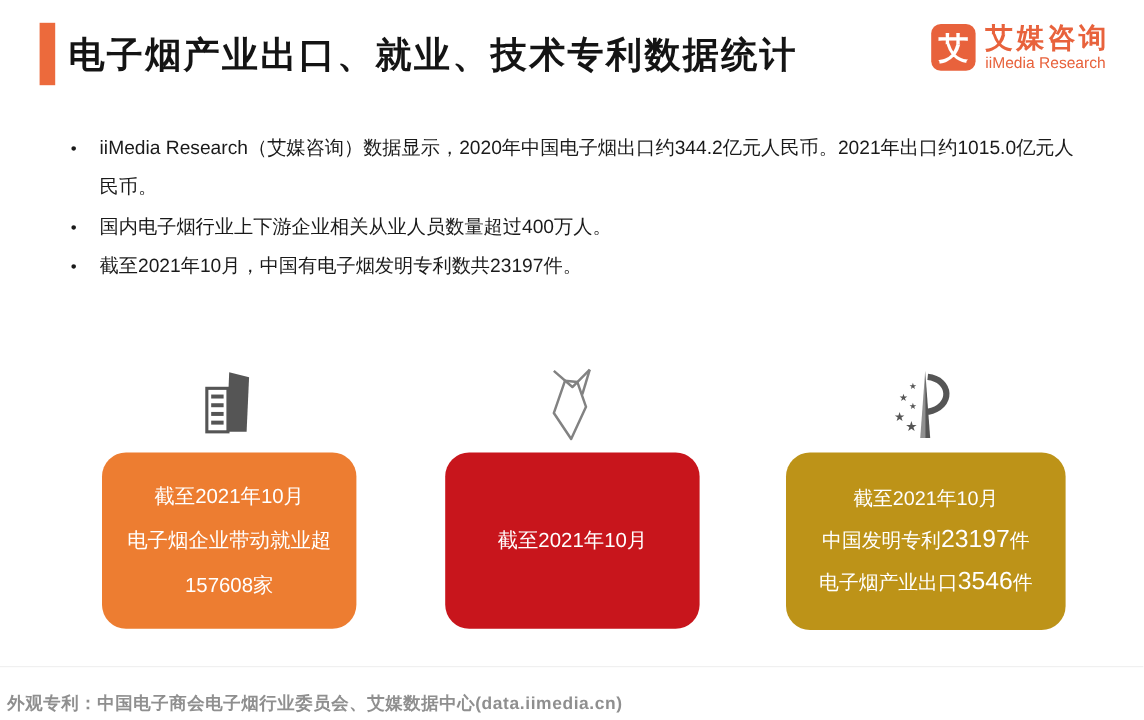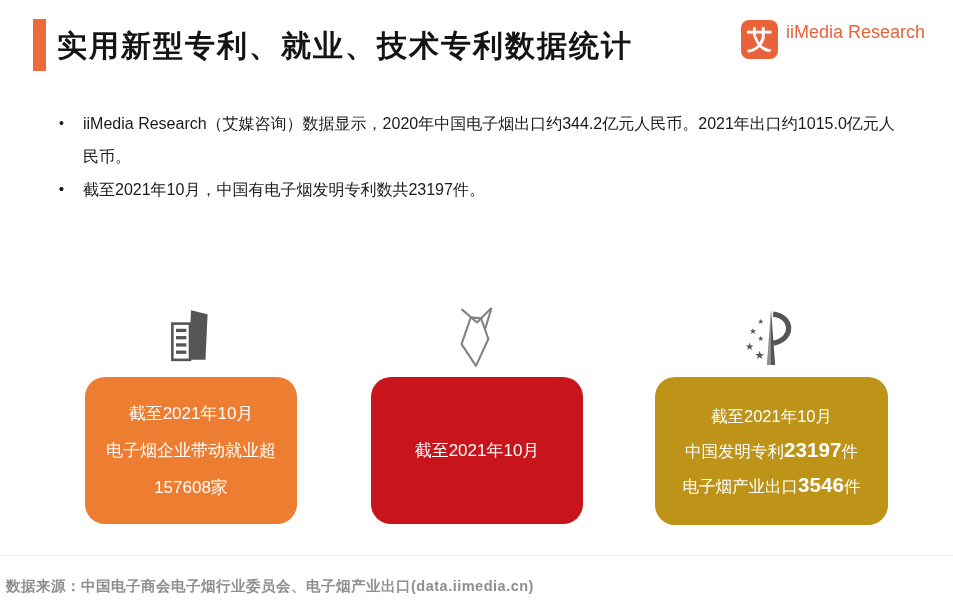--- a/index.html
+++ b/index.html
@@ -23,21 +23,21 @@
   }
   .logo { position:absolute; right:28px; top:20px; display:flex; align-items:flex-start; }
   .logo-mark {
     width:37px; height:39px; border-radius:8px; background:#E8623C;
     color:#ffffff; font-size:25px; font-weight:bold;
     display:flex; align-items:center; justify-content:center;
     margin-right:8px;
   }
   .logo-text { display:flex; flex-direction:column; line-height:1; }
   .logo-cn { color:#E8623C; font-size:23px; font-weight:bold; letter-spacing:3px; }
-  .logo-en { color:#E8623C; font-size:18px; margin-top:3px; }
+  .logo-en { color:#E8623C; font-size:13px; margin-top:3px; }
   
   .bullets { position:absolute; left:57px; top:107px; width:838px; }
   .bullet {
     position:relative; padding-left:26px;
     font-size:16px; line-height:33px; color:#1a1a1a;
   }
   .bullet .dot {
     position:absolute; left:2px; top:0; font-size:14px; line-height:33px; color:#1a1a1a;
   }
   
@@ -45,48 +45,50 @@
   .icon-wrap svg { display:block; }
   
   .card {
     position:absolute; top:377px; height:147px; border-radius:20px;
     display:flex; flex-direction:column; justify-content:center; align-items:center;
     color:#ffffff; font-size:17px; text-align:center; padding:8px 4px;
   }
   .card-line { line-height:37px; white-space:nowrap; }
   .card.compact { font-size:16.5px; height:148px; }
   .card.compact .card-line { line-height:33px; }
-  .card .em { font-weight:bold; font-size:1.25em;text-align:center; }
+  .card .em { font-weight:normal; font-size:1.25em;text-align:center; }
   
   .divider { position:absolute; left:0; top:555px; width:953px; height:1px; background:#f0f0f0; }
   .source {
     position:absolute; left:6px; top:577px;
     font-size:14.5px; font-weight:bold; color:#8f8f8f; letter-spacing:0.5px;
   }
 </style>
 </head>
 <body>
 
 <div class="accent-bar" style="background: rgb(236, 106, 60);"></div>
-<div class="page-title">实用新型专利、就业、技术专利数据统计</div>
+<div class="page-title">电子烟产业出口、就业、技术专利数据统计</div>
 
 <div class="logo">
   <div class="logo-mark" style="background: rgb(232, 98, 60);">艾</div>
   <div class="logo-text">
+    <span class="logo-cn" style="color: rgb(232, 98, 60);">艾媒咨询</span>
     <span class="logo-en" style="color: rgb(232, 98, 60);">iiMedia Research</span>
   </div>
 </div>
 
 <div class="bullets">
   <div class="bullet">
     <span class="dot">•</span>
     <span>iiMedia Research（艾媒咨询）数据显示，2020年中国电子烟出口约344.2亿元人民币。2021年出口约1015.0亿元人民币。</span>
   </div>
   <div class="bullet">
     <span class="dot">•</span>
+    <span>国内电子烟行业上下游企业相关从业人员数量超过400万人。</span>
   </div>
   <div class="bullet">
     <span class="dot">•</span>
     <span>截至2021年10月，中国有电子烟发明专利数共23197件。</span>
   </div>
 </div>
 
 <div class="icon-wrap" style="left:160px; width:62px;">
   <svg width="52" height="58" viewBox="0 0 50 56">
     <polygon points="25,4 41,8 39,52 23,52" fill="#555555"></polygon>
@@ -135,13 +137,13 @@
 </div>
 <div class="card compact" style="left: 655px; width: 233px; background: rgb(189, 147, 24);">
   <div class="card-lines">
       <div class="card-line"><span>截至2021年10月</span></div>
       <div class="card-line"><span>中国发明专利</span><span class="em">23197</span><span>件</span></div>
       <div class="card-line"><span>电子烟产业出口</span><span class="em">3546</span><span>件</span></div>
     </div>
 </div>
 
 <div class="divider"></div>
-<div class="source" style="color: rgb(143, 143, 143);">数据来源：中国电子商会电子烟行业委员会、电子烟产业出口(data.iimedia.cn)</div>
+<div class="source" style="color: rgb(143, 143, 143);">外观专利：中国电子商会电子烟行业委员会、艾媒数据中心(data.iimedia.cn)</div>
 
 </body></html>

